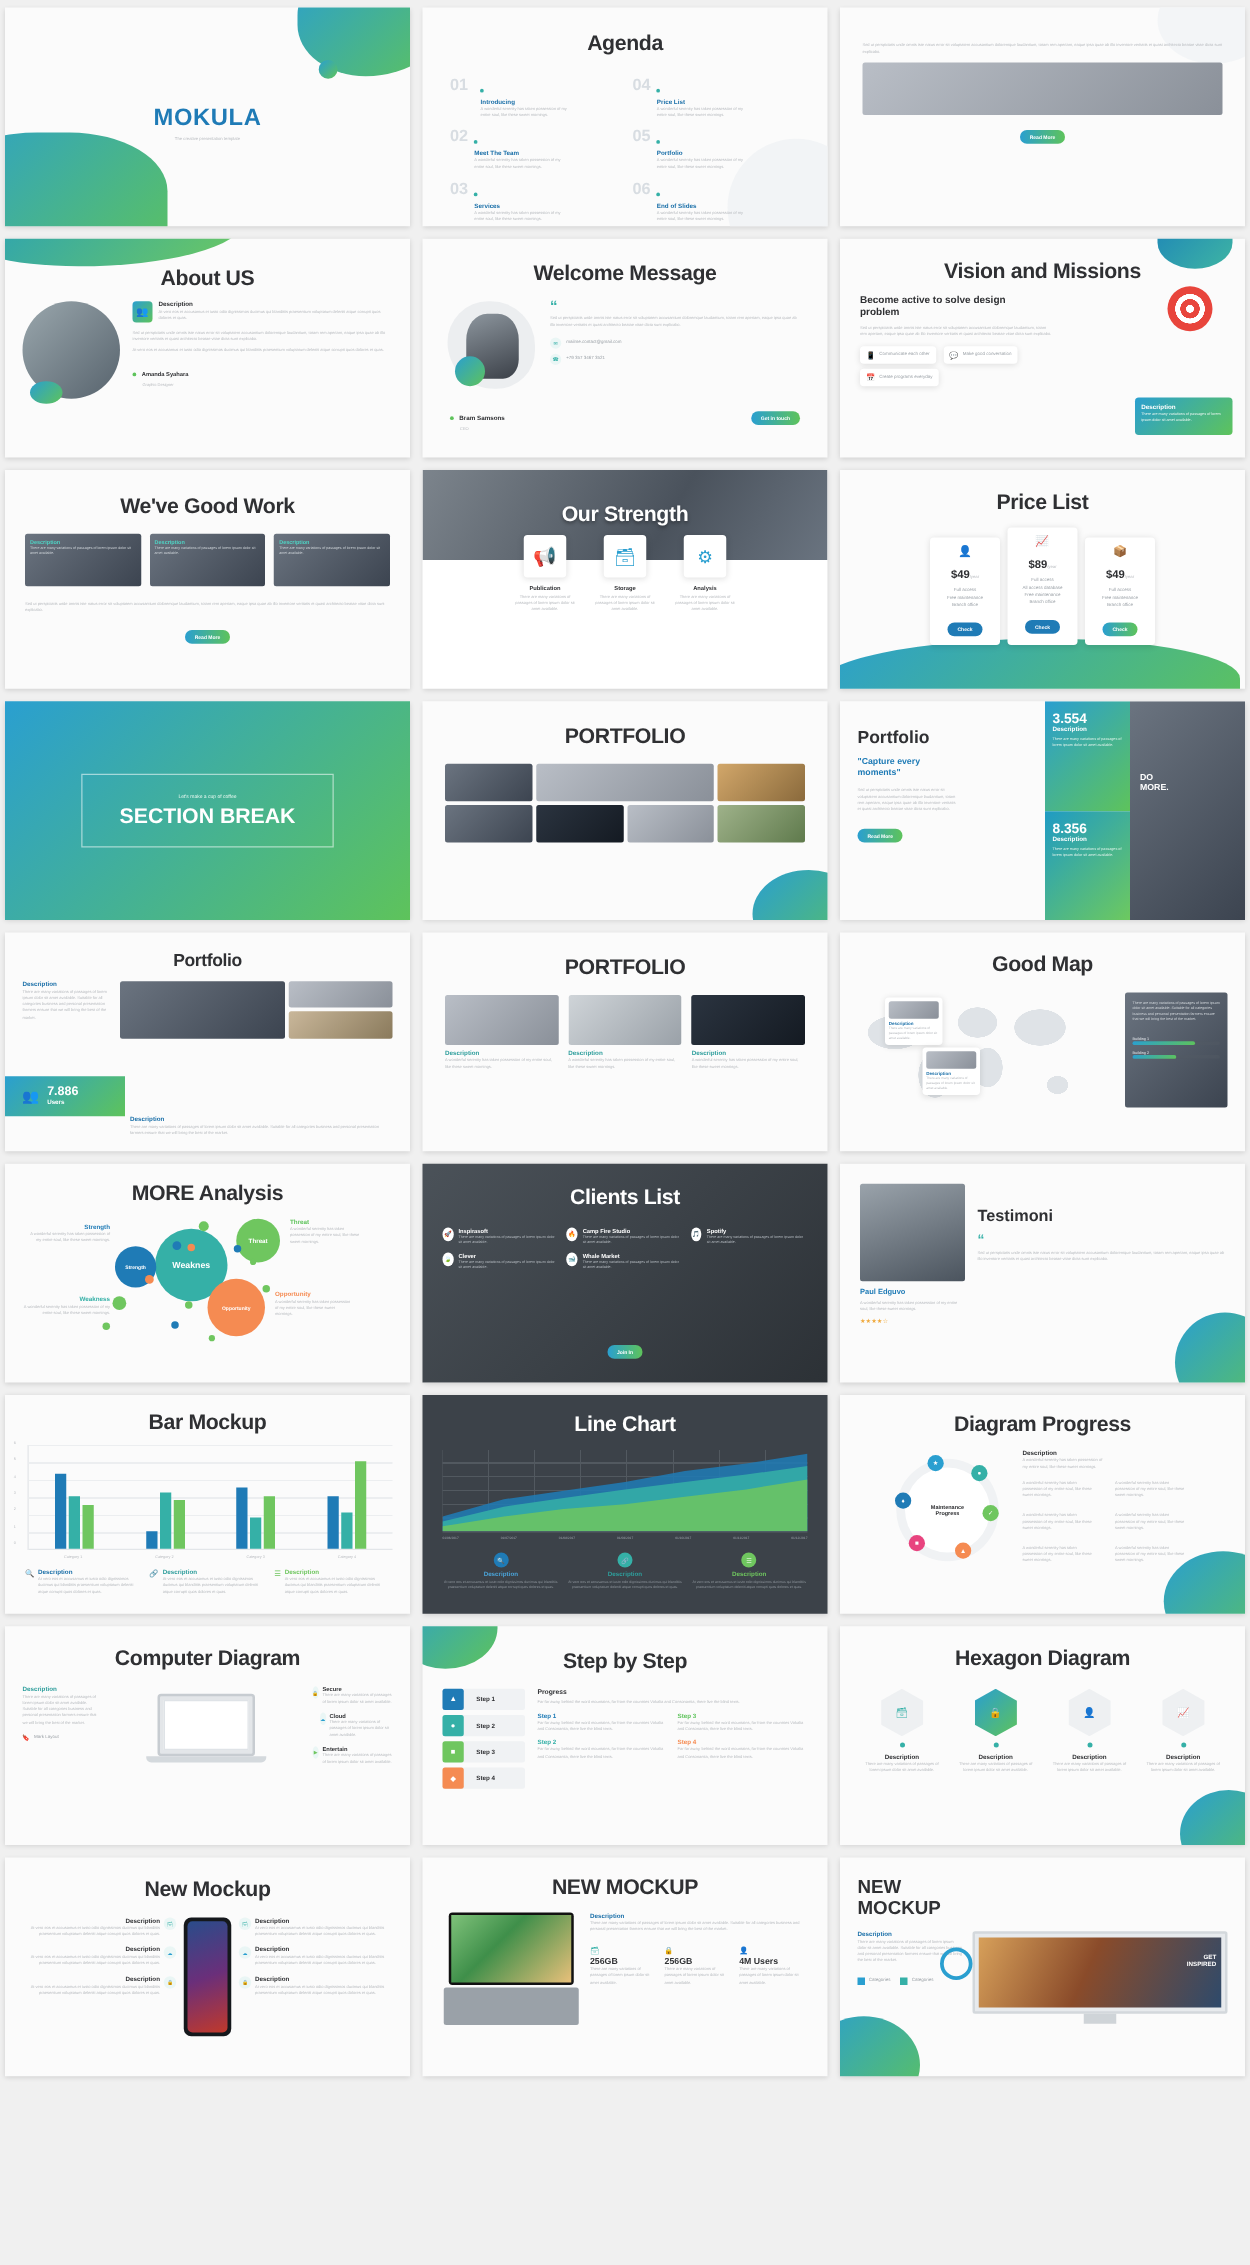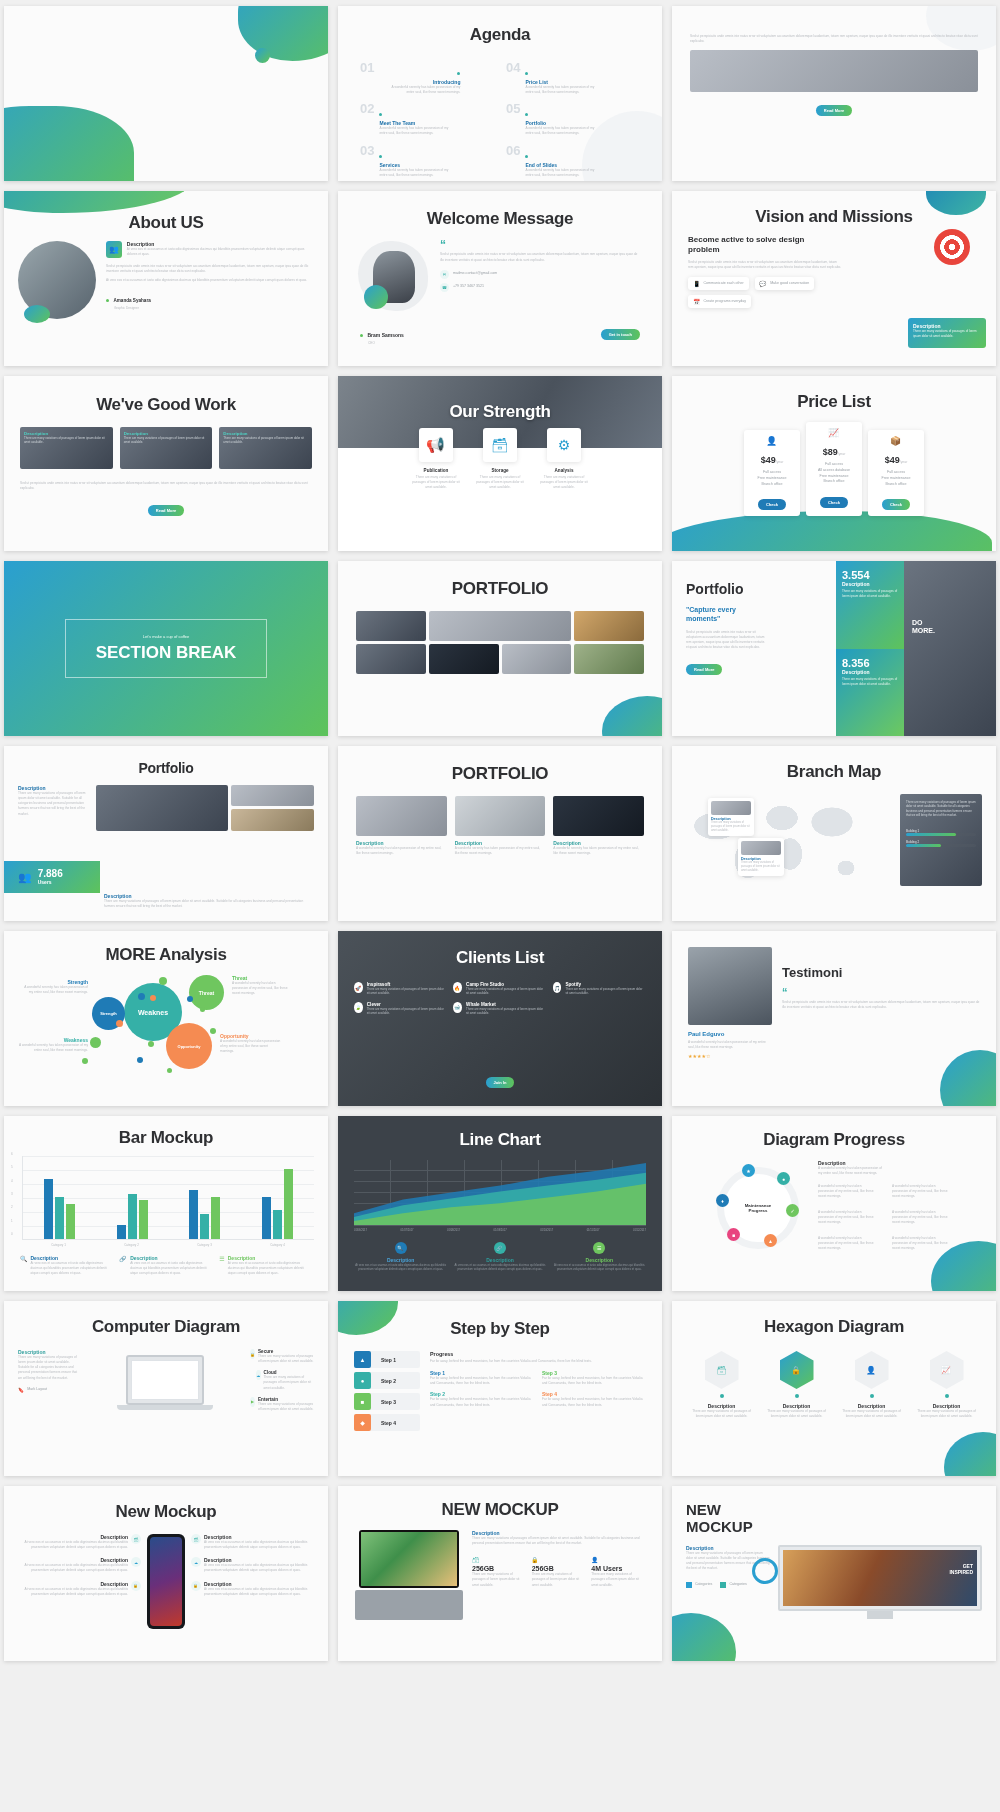--- a/index.html
+++ b/index.html
@@ -60,27 +60,31 @@
 </style>
 </head>
 <body>
 
 <div class="grid">
 
   <div class="slide">
     <div class="wave gr" style="width:120px;height:90px;right:-30px;top:-35px;border-radius:50% 40% 60% 50%;"></div>
     <div class="wave gr" style="width:15px;height:15px;right:58px;top:42px;"></div>
     <div class="wave gr" style="width:200px;height:120px;left:-70px;bottom:-45px;border-radius:55% 45% 40% 60%;"></div>
+    <div style="position:absolute;left:0;right:0;top:78px;text-align:center;">
+      <div style="font-size:19px;font-weight:bold;color:#1f7bb6;letter-spacing:.5px;">MOKULA</div>
+      <div class="lorem" style="margin-top:3px;font-size:3.4px;">The creative presentation template</div>
+    </div>
   </div>
 
   <div class="slide">
     <div class="wave" style="width:110px;height:110px;right:-30px;bottom:-40px;background:#f2f4f6;"></div>
     <div class="title" style="margin-top:19px;">Agenda</div>
     <div style="display:grid;grid-template-columns:1fr 1fr;gap:7px 12px;padding:16px 22px 0 22px;position:relative;">
-      <div style="display:flex;gap:10px;text-align:right;">
+      <div style="display:flex;gap:10px;">
         <span style="font-size:13px;font-weight:bold;color:#d8dde2;line-height:1;">01</span>
         <div><span class="dot" style="background:#35b0a7;"></span>
         <div class="hd">Introducing</div>
         <div class="lorem" style="width:76px;">A wonderful serenity has taken possession of my entire soul, like these sweet mornings.</div></div>
       </div>
       <div style="display:flex;gap:5px;">
         <span style="font-size:13px;font-weight:bold;color:#d8dde2;line-height:1;">04</span>
         <div><span class="dot" style="background:#35b0a7;"></span>
         <div class="hd">Price List</div>
         <div class="lorem" style="width:76px;">A wonderful serenity has taken possession of my entire soul, like these sweet mornings.</div></div>
@@ -367,21 +371,21 @@
       </div>
       <div style="flex:1;">
         <div class="imgph" style="height:40px;background:linear-gradient(135deg,#2b3440,#141a22);"></div>
         <div class="hd t" style="margin-top:4px;">Description</div>
         <div class="lorem">A wonderful serenity has taken possession of my entire soul, like these sweet mornings.</div>
       </div>
     </div>
   </div>
 
   <div class="slide">
-    <div class="title" style="margin-top:16px;">Branch Map</div>
+    <div class="title" style="margin-top:16px;">Good Map</div>
     <div style="position:absolute;left:14px;top:46px;width:190px;height:95px;background:
       radial-gradient(ellipse 36px 22px at 30px 34px,#dfe3e7 60%,transparent 61%),
       radial-gradient(ellipse 22px 30px at 62px 68px,#dfe3e7 60%,transparent 61%),
       radial-gradient(ellipse 26px 20px at 96px 26px,#dfe3e7 60%,transparent 61%),
       radial-gradient(ellipse 20px 26px at 104px 62px,#dfe3e7 60%,transparent 61%),
       radial-gradient(ellipse 34px 24px at 146px 30px,#dfe3e7 60%,transparent 61%),
       radial-gradient(ellipse 14px 12px at 160px 76px,#dfe3e7 60%,transparent 61%);"></div>
     <div class="card" style="position:absolute;left:36px;top:52px;width:46px;padding:3px;">
       <div class="imgph l" style="height:14px;"></div>
       <div class="hd" style="font-size:3.6px;margin-top:2px;">Description</div>

